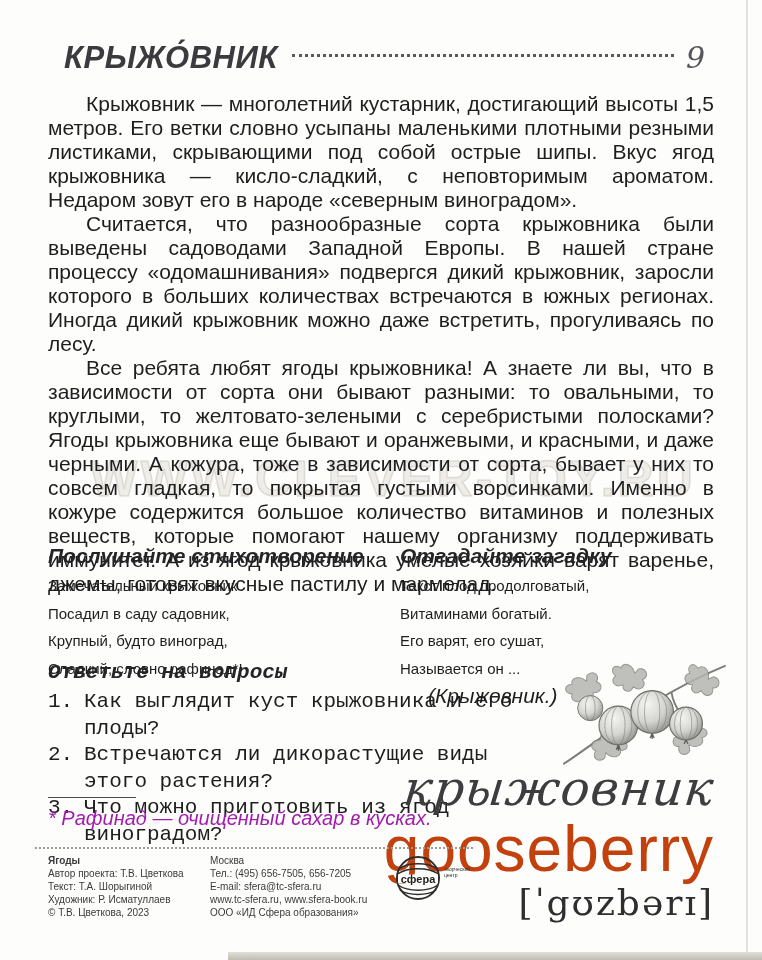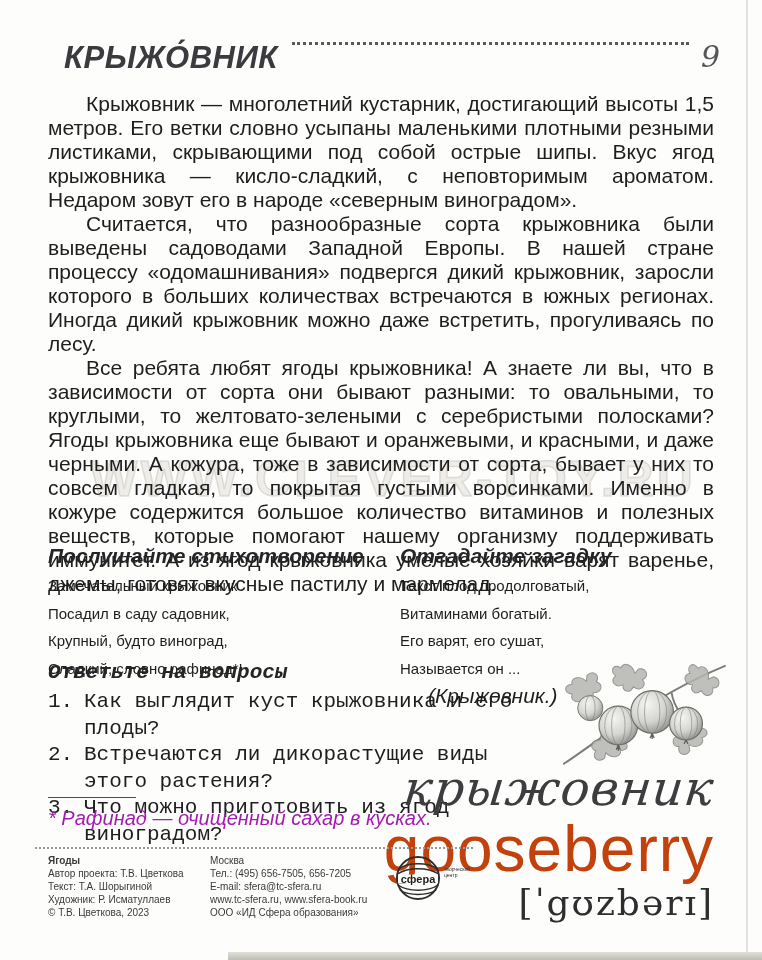--- a/index.html
+++ b/index.html
@@ -1,21 +1,21 @@
 <!DOCTYPE html>
 <html><head>
 <meta charset="utf-8">
 <style>
   html,body{margin:0;padding:0;background:#ffffff;}
   .page{
     position:relative;width:762px;height:960px;background:#fdfdfc;
     font-family:"Liberation Sans",sans-serif;color:#1e1e1e;overflow:hidden;
   }
   
-  .header{position:absolute;top:42px;left:64px;right:42px;display:flex;align-items:flex-start;}
+  .header{position:absolute;top:42px;left:64px;right:57px;display:flex;align-items:center;}
   .title{margin:0;font-size:31px;font-weight:bold;font-style:italic;letter-spacing:.5px;color:#3a3a3f;line-height:1;white-space:nowrap;}
   .leader{flex:1;height:0;border-bottom:3px dotted #59595c;margin:0 12px 5px 14px;}
   .pagenum{font-family:"DejaVu Serif",serif;font-style:italic;font-size:30px;color:#55555a;line-height:1;}
   
   .watermark{
     position:absolute;top:450px;left:42px;right:18px;z-index:0;
     font-size:50px;font-weight:bold;letter-spacing:3px;text-align:center;white-space:nowrap;
     color:rgba(189,183,168,0.22);-webkit-text-stroke:1.5px rgba(167,160,142,0.30);
     pointer-events:none;
   }

